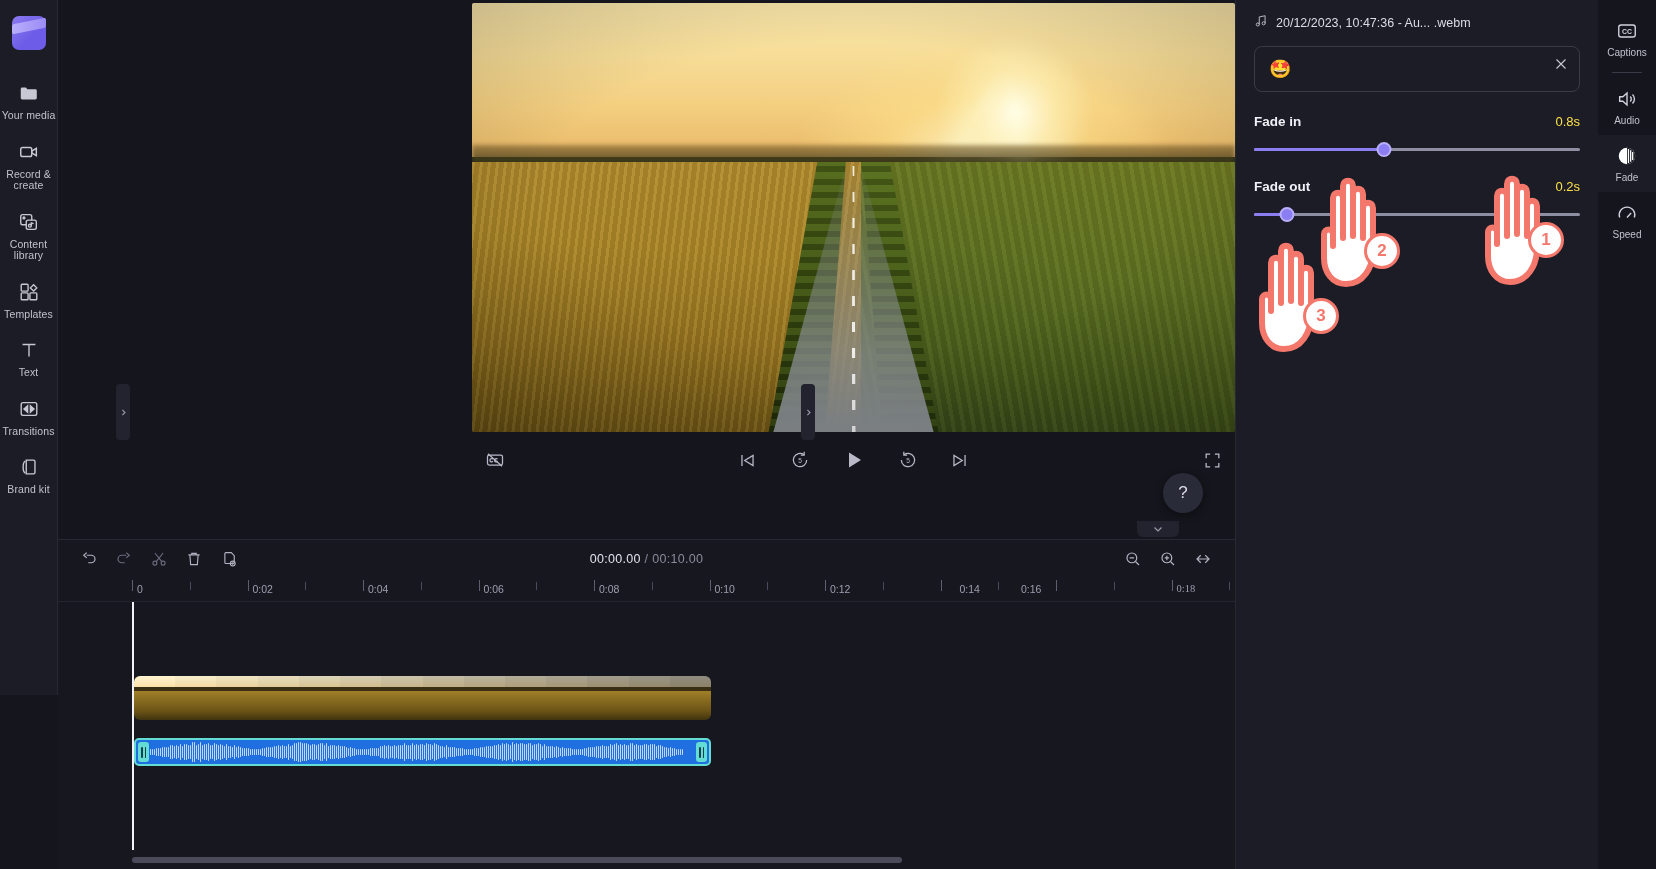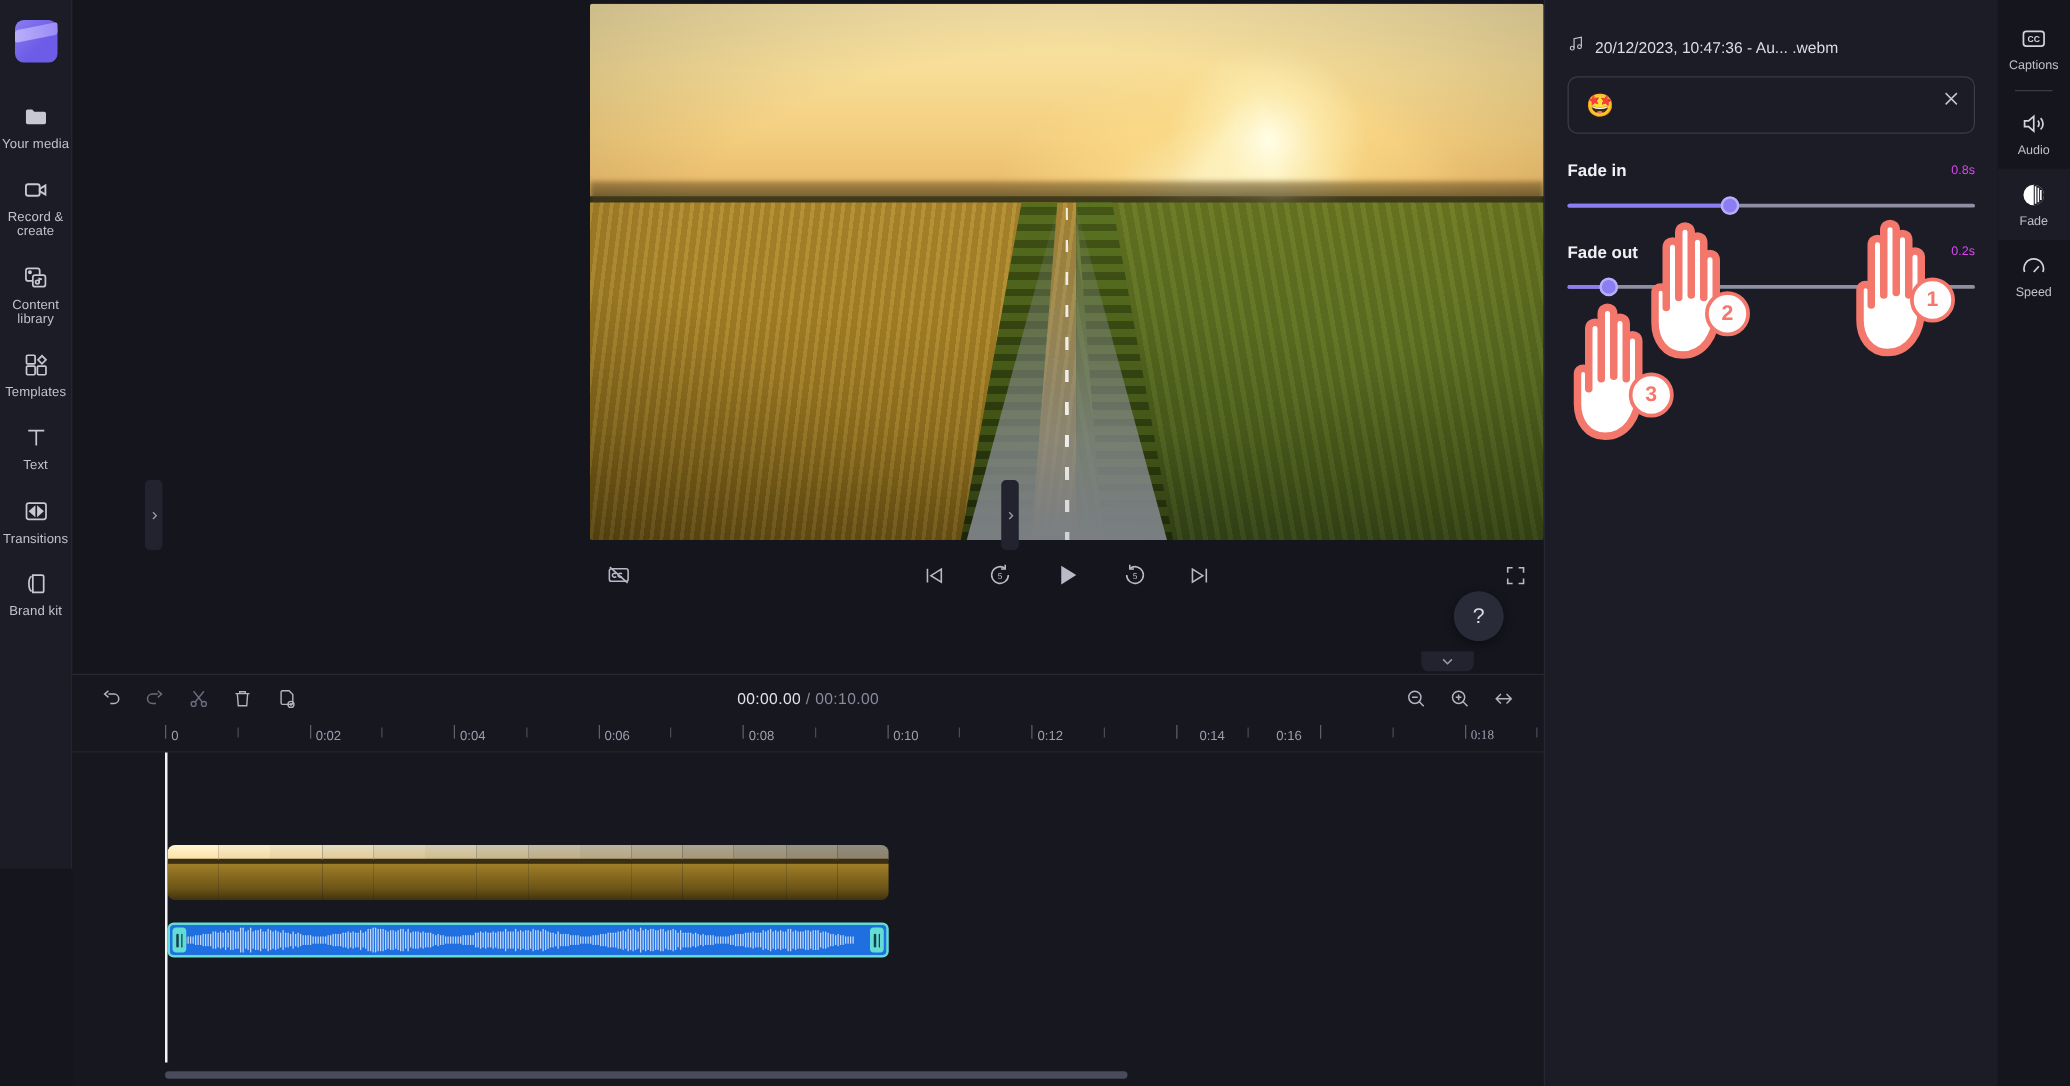--- a/index.html
+++ b/index.html
@@ -231,34 +231,34 @@
   .handle.l { left: 2px; } .handle.r { right: 2px; }
 
   .hscroll {
     position: absolute; left: 74px; bottom: 6px; height: 6px; width: 770px;
     background: #4a4b5a; border-radius: 3px; cursor: pointer;
   }
 
   
   .right-panel {
     width: 363px; min-width: 363px; height: 869px; background: #1b1c26;
-    border-left: 1px solid #272833; padding: 28px 18px; position: relative;
+    border-left: 1px solid #272833; padding: 14px 18px; position: relative;
   }
   .file-row { display: flex; align-items: center; gap: 8px; margin-bottom: 14px; }
   .file-name { font-size: 12.5px; color: #dcdce6; white-space: nowrap; overflow: hidden; }
   .tip-card {
     border: 1px solid #3a3b49; border-radius: 8px; padding: 12px 14px;
     display: flex; gap: 10px; align-items: flex-start; position: relative; margin-bottom: 22px;
   }
   .tip-emoji { font-size: 18px; line-height: 20px; }
   .tip-text { font-size: 12.5px; line-height: 17px; color: #dcdce6; width: 178px; }
   .tip-close { position: absolute; right: 9px; top: 8px; width: 18px; height: 18px; cursor: pointer; color: #c5c5d2; }
   .ctl-row { display: flex; justify-content: space-between; align-items: center; margin-bottom: 12px; }
   .ctl-label { font-size: 13.5px; font-weight: 700; color: #f0f0f6; }
-  .ctl-value { font-size: 10px; color: #d946ef; }
+  .ctl-value { font-size: 13px; color: #fde047; }
   .slider { position: relative; height: 16px; margin-bottom: 22px; cursor: pointer; }
   .slider-track { position: absolute; top: 7px; left: 0; right: 0; height: 3px; background: #8f8fa3; border-radius: 2px; }
   .slider-fill { position: absolute; top: 7px; left: 0; height: 3px; background: #8b7df2; border-radius: 2px; }
   .slider-thumb {
     position: absolute; top: 1px; width: 15px; height: 15px; border-radius: 50%;
     background: #8b7df2; border: 2px solid #b9aefb; transform: translateX(-50%);
   }
 
   
   .far-rail {

